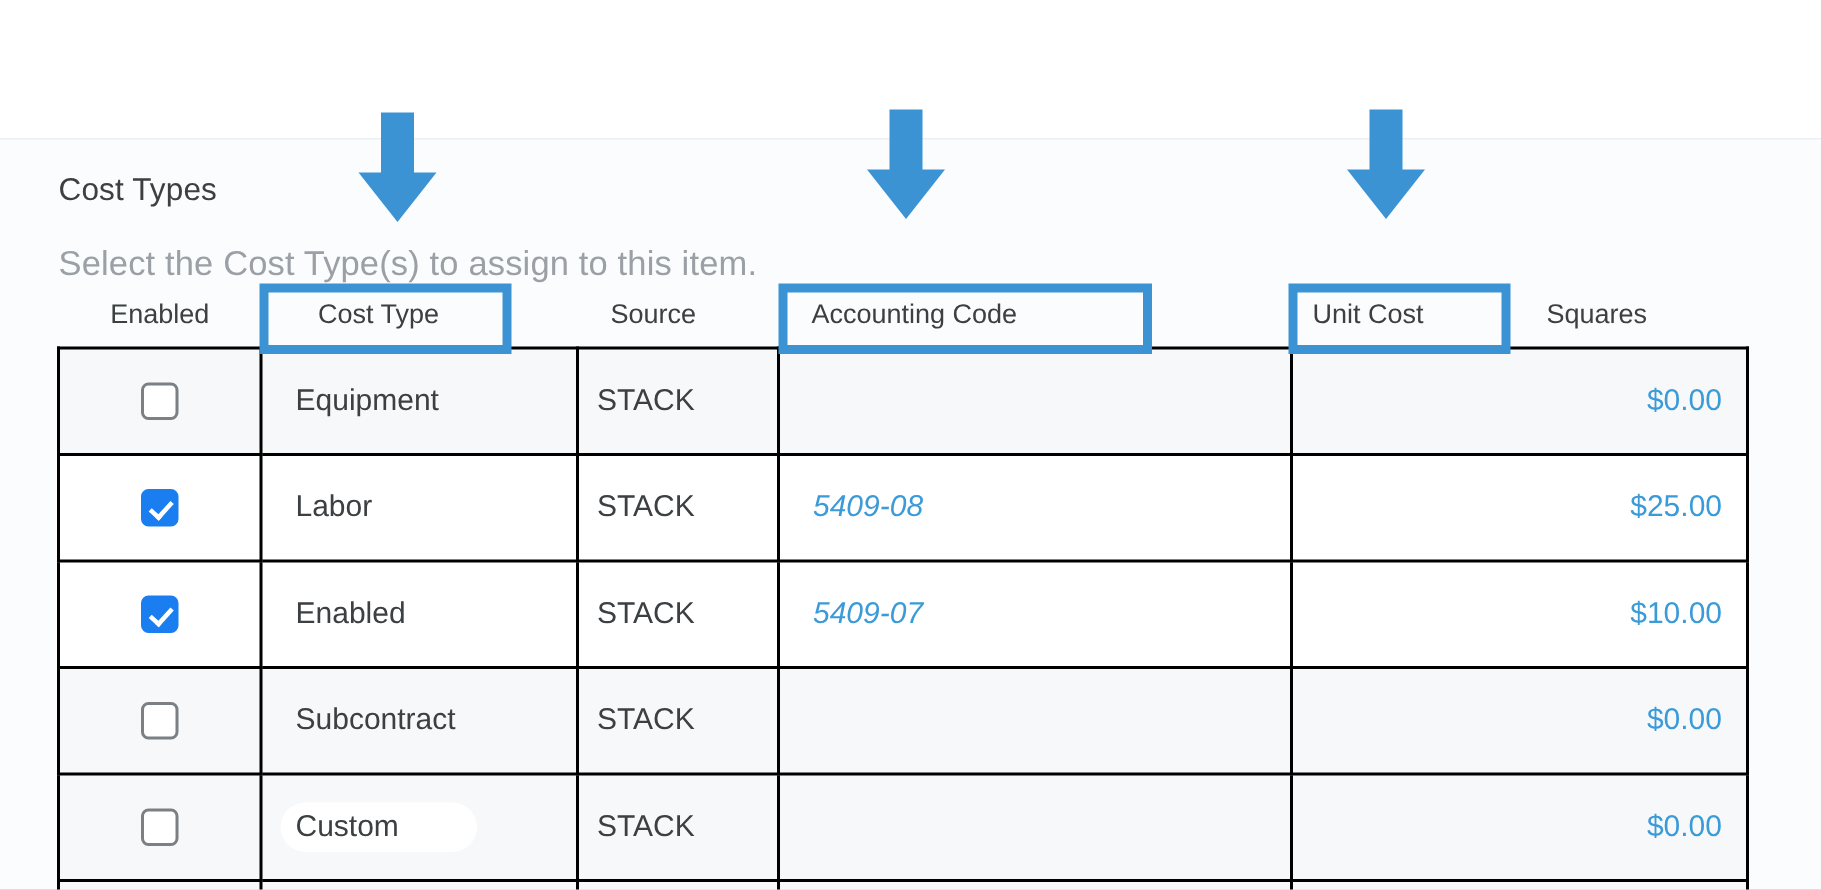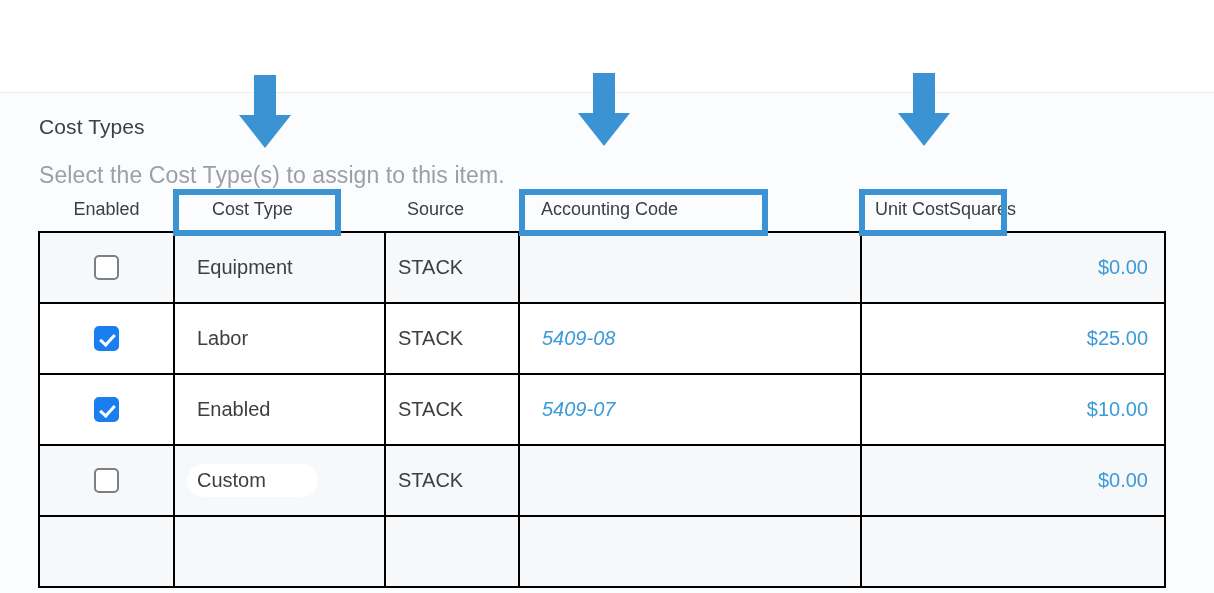--- a/index.html
+++ b/index.html
@@ -141,20 +141,21 @@
   th.th-source  { padding-left: 22px; }
   th.th-acct    { padding-left: 22px; }
   th.th-unit    { padding-left: 14px; }
 
   
   .unit-head-inner {
     display: flex;
     align-items: baseline;
   }
   .unit-head-inner .squares-label {
+    margin-left: 82px;
     color: #3c4043;
   }
 
   tbody td {
     height: 69px;
     border: 2px solid #000000;
     font-size: 20px;
     color: #3c4043;
     padding: 0;
     vertical-align: middle;
@@ -268,20 +269,27 @@
             </tr>
             <tr class="row-on">
               <td class="td-enabled"><span class="cb checked"></span></td>
               <td class="td-type"><span>Enabled</span></td>
               <td class="td-source">STACK</td>
               <td class="td-acct"><span class="acct-link">5409-07</span></td>
               <td class="td-unit"><span class="unit-link">$10.00</span></td>
             </tr>
             <tr class="">
               <td class="td-enabled"><span class="cb"></span></td>
+              <td class="td-type"><span>Subcontract</span></td>
+              <td class="td-source">STACK</td>
+              <td class="td-acct"></td>
+              <td class="td-unit"><span class="unit-link">$0.00</span></td>
+            </tr>
+            <tr class="">
+              <td class="td-enabled"><span class="cb"></span></td>
               <td class="td-type"><span class="custom-pill">Custom</span></td>
               <td class="td-source">STACK</td>
               <td class="td-acct"></td>
               <td class="td-unit"><span class="unit-link">$0.00</span></td>
             </tr>
             <tr class="">
               <td class="td-enabled"></td>
               <td class="td-type"><span></span></td>
               <td class="td-source"></td>
               <td class="td-acct"></td>

